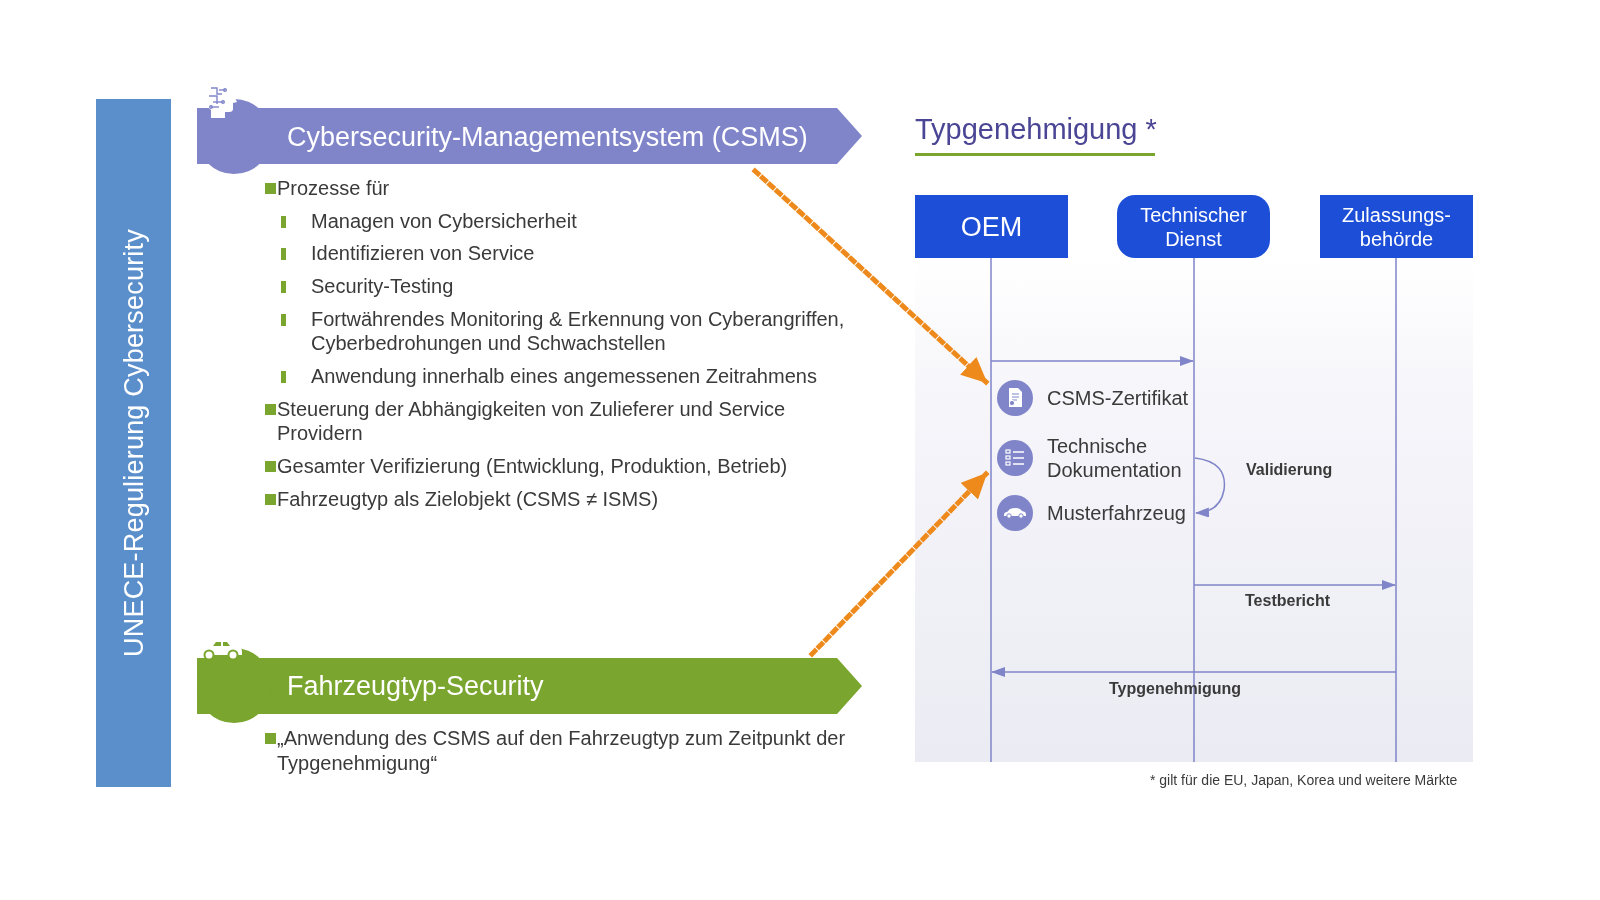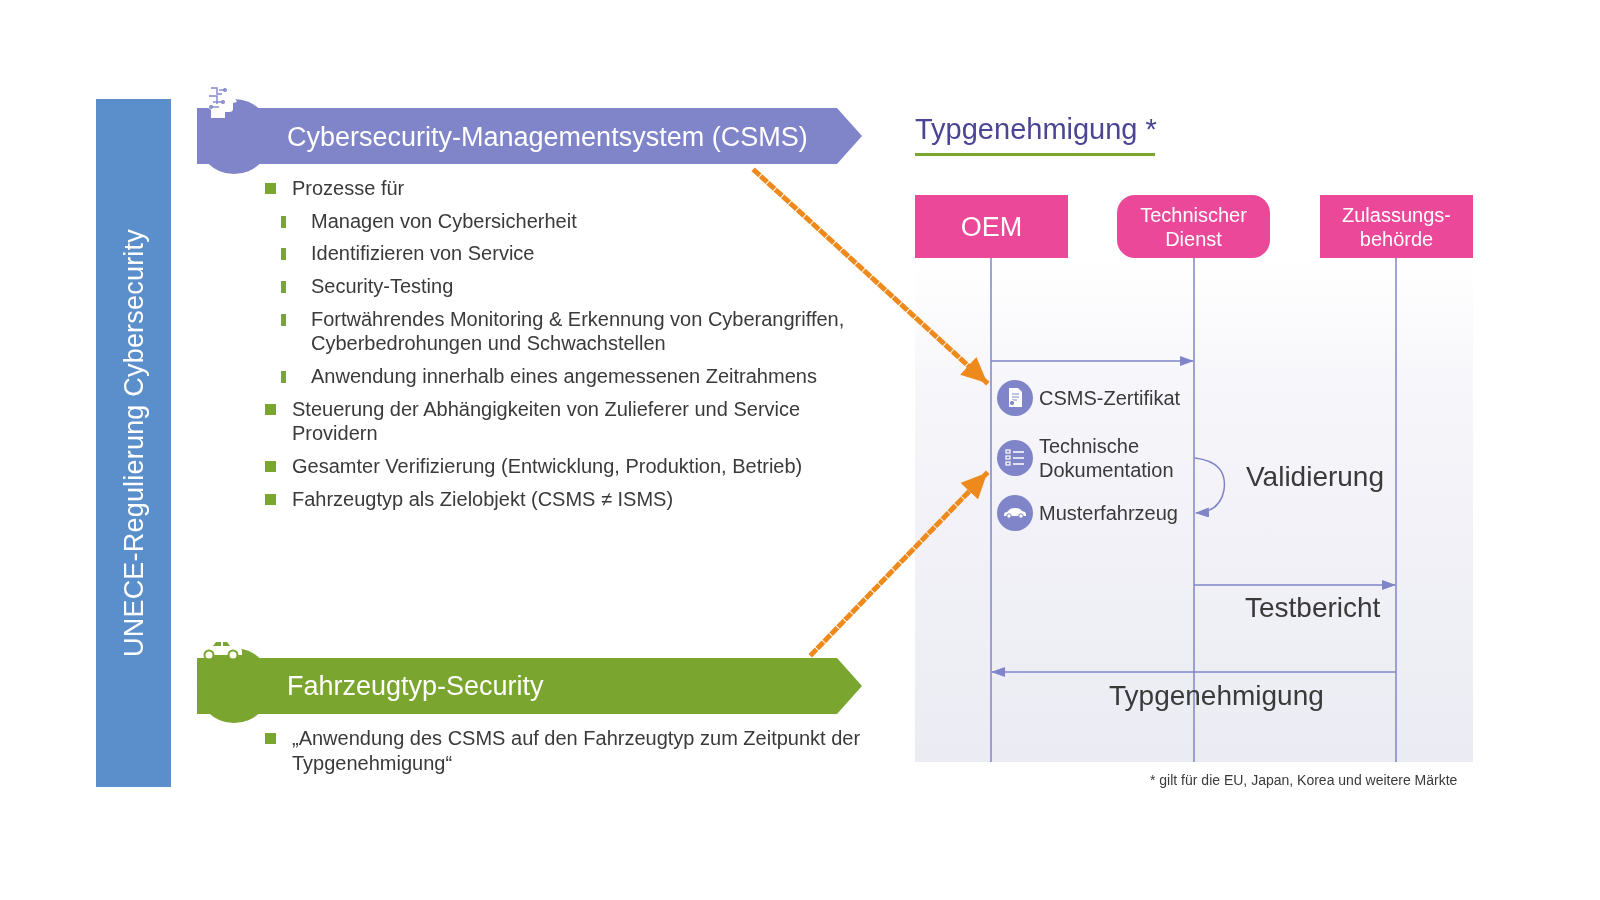--- a/index.html
+++ b/index.html
@@ -32,50 +32,50 @@
   .banner-icon {
     position: absolute; left: 12px; top: 50%; transform: translateY(-50%);
     width: 46px; height: 46px;
   }
   #csms-banner { left: 197px; top: 99px; width: 665px; height: 75px; }
   #vts-banner  { left: 197px; top: 648px; width: 665px; height: 75px; }
 
   
   .list { position: absolute; font-size: 20px; line-height: 24.5px; color: #3a3a3a; }
   .item { position: relative; }
-  .item.l1 { padding-left: 27px; }
+  .item.l1 { padding-left: 12px; }
   .item.l2 { padding-left: 30px; margin-left: 16px; }
   .item .bullet { position: absolute; background: #7aa52e; }
   .item.l1 .bullet { left: 0; top: 7px; width: 11px; height: 11px; }
   .item.l2 .bullet { left: 0; top: 7px; width: 5px; height: 12px; }
   #csms-list { left: 265px; top: 176px; width: 600px; }
   #csms-list .item { margin-bottom: 8.2px; }
   #vts-list { left: 265px; top: 726px; width: 600px; }
 
   
   #tg-title { left: 915px; top: 113px; font-size: 29px; color: #4a4594; }
   #tg-underline { left: 915px; top: 153px; width: 240px; height: 3px; background: #7aa52e; }
 
   #diagram-bg {
     left: 915px; top: 258px; width: 558px; height: 504px;
     background: linear-gradient(to bottom, #ffffff 0%, #f5f5fa 30%, #ebebf3 100%);
   }
   .actor {
     position: absolute; top: 195px; width: 153px; height: 63px;
-    background: #ec4899; color: #ffffff;
+    background: #1d4ed8; color: #ffffff;
     display: flex; align-items: center; justify-content: center; text-align: center;
     font-size: 20px; line-height: 24px;
   }
   .actor.big { font-size: 27px; }
   #actor-oem { left: 915px; }
   #actor-td  { left: 1117px; border-radius: 18px; }
   #actor-zb  { left: 1320px; }
 
-  .msg-label { position: absolute; font-size: 28px; color: #3a3a3a; white-space: nowrap; }
-  .doc-item { position: absolute; display: flex; align-items: center; }
+  .msg-label { position: absolute; font-size: 16px; color: #3a3a3a; white-space: nowrap; font-weight: bold; }
+  .doc-item { position: absolute; display: flex; align-items: center; gap: 8px; }
   .doc-icon {
     width: 36px; height: 36px; border-radius: 50%; background: #8085c9;
     display: flex; align-items: center; justify-content: center; flex-shrink: 0;
   }
   .doc-label { margin-left: 6px; font-size: 20px; line-height: 24px; color: #3a3a3a; }
 
   #footnote { left: 1150px; top: 772px; font-size: 14px; color: #3a3a3a; white-space: nowrap; }
 
   #overlay { position: absolute; left: 0; top: 0; pointer-events: none; }
 </style>

